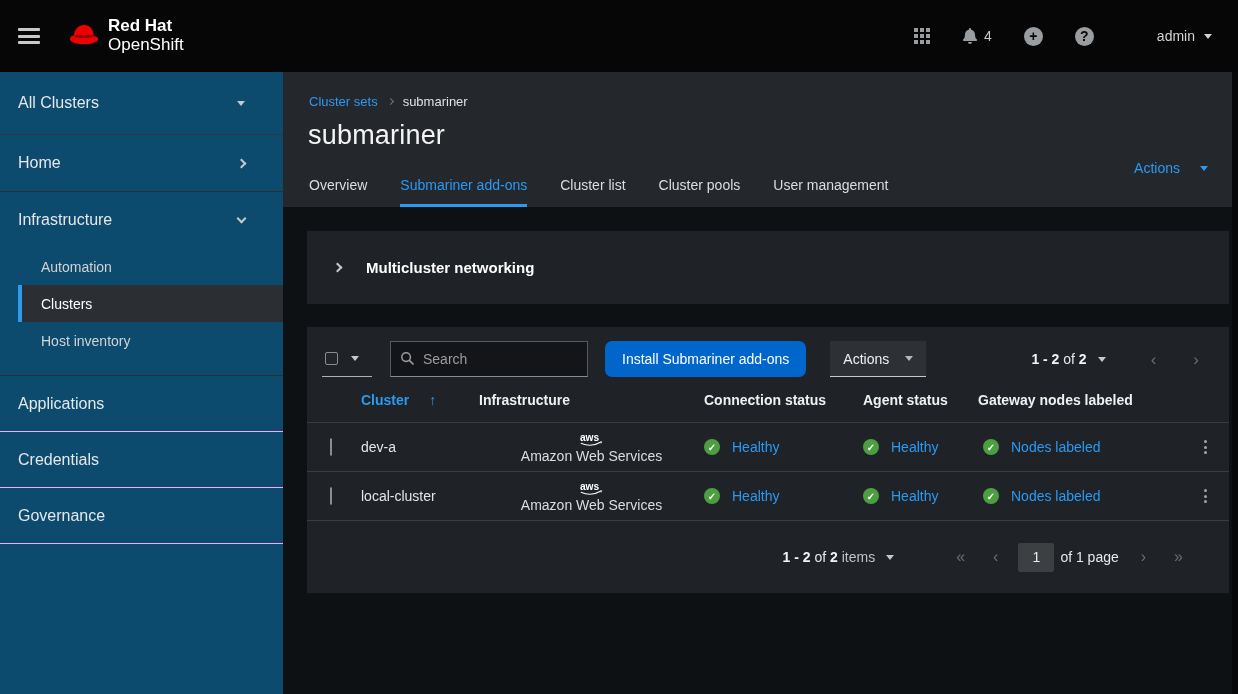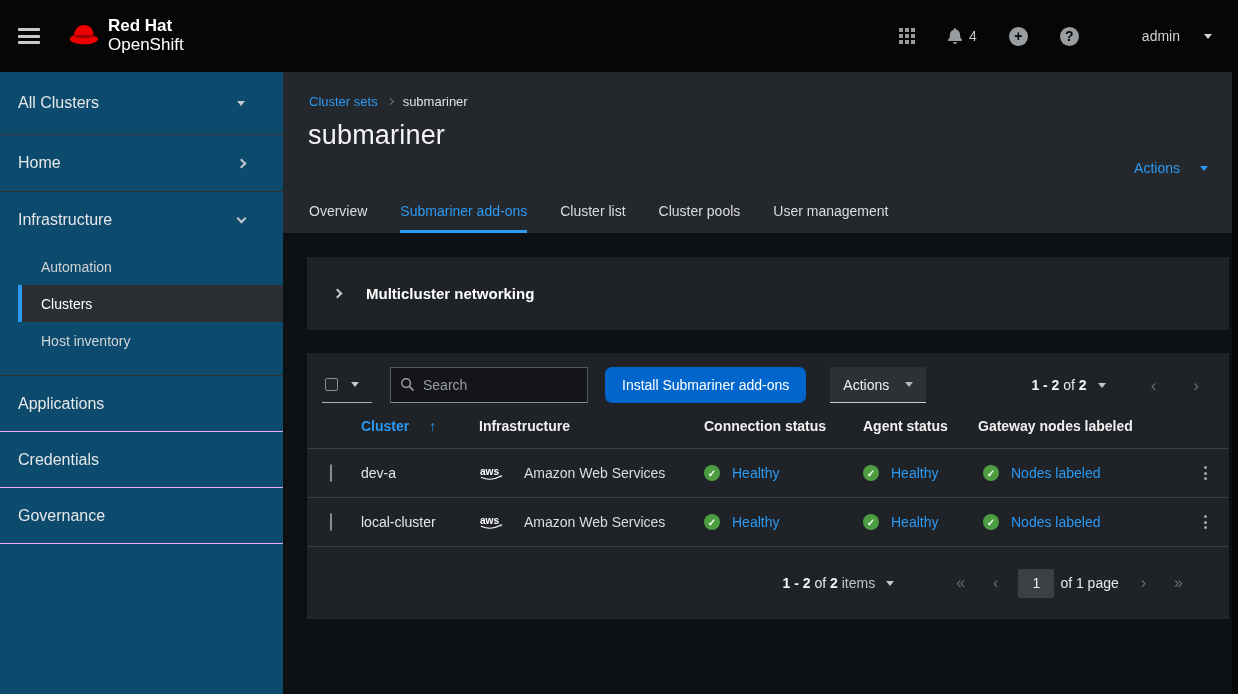--- a/index.html
+++ b/index.html
@@ -15,41 +15,41 @@
   .brand svg { margin-top:2px; }
   .brand-text { margin-left:6px; line-height:1.1; }
   .brand-l1 { font-size:17px; font-weight:700; color:#fff; }
   .brand-l2 { font-size:17px; font-weight:300; color:#fff; }
   .mast-right { margin-left:auto; margin-right:26px; display:flex; align-items:center; gap:32px; }
   .mi { color:#9a9da0; display:flex; align-items:center; gap:6px; cursor:pointer; }
   .grid-icon { display:grid; grid-template-columns:repeat(3,4px); grid-template-rows:repeat(3,4px); gap:2px; }
   .grid-icon i { background:#9a9da0; }
   .circle-glyph { width:19px; height:19px; border-radius:50%; background:#9a9da0; color:#060606; font-size:14px; font-weight:700; display:flex; align-items:center; justify-content:center; }
   .bell-count { font-size:14px; color:#c5c8cc; }
-  .user-menu { margin-left:31px; display:flex; align-items:center; gap:24px; color:#d2d2d2; font-size:14px; cursor:pointer; }
+  .user-menu { margin-left:31px; display:flex; align-items:center; gap:9px; color:#d2d2d2; font-size:14px; cursor:pointer; }
   .caret { display:inline-block; width:0; height:0; border-left:4.5px solid transparent; border-right:4.5px solid transparent; border-top:5.5px solid currentColor; }
 
   
   .sidebar { position:absolute; top:72px; left:0; width:283px; height:622px; background:#0c4a6e; }
   .side-row { display:flex; align-items:center; justify-content:space-between; padding:0 38px 0 18px; font-size:16px; color:#e6e7e9; font-weight:300; cursor:pointer; }
   .side-row.persp { height:63px; border-bottom:1px solid #33363b; font-weight:400; }
   .side-row.h57 { height:57px; border-bottom:1px solid #2b2e33; }
   .side-row.h56 { height:56px; }
   .side-row.bb { border-bottom:1px solid #f0abfc; }
   .chev { display:inline-block; width:7px; height:7px; border-right:2px solid #c5c8cc; border-bottom:2px solid #c5c8cc; }
   .chev.r { transform:rotate(-45deg); }
   .chev.d { transform:rotate(45deg); margin-top:-3px; }
   .chev.s { width:5px; height:5px; border-width:1.6px; border-color:#72767b; }
   .subnav { margin:0 0 16px 18px; }
   .sub-item { height:37px; display:flex; align-items:center; padding-left:23px; font-size:14px; color:#d2d3d5; cursor:pointer; }
   .sub-item.selected { background:#2b2e33; border-left:4px solid #2b9af3; padding-left:19px; color:#fff; }
 
   
   .main { position:absolute; top:72px; left:283px; width:955px; height:622px; }
-  .page-head { position:relative; width:100%; height:161px; background:#24272b; }
+  .page-head { position:relative; width:100%; height:135px; background:#24272b; }
   .breadcrumb { display:flex; align-items:center; gap:10px; padding:22px 0 0 26px; font-size:13px; }
   .bc-link { color:#2b9af3; cursor:pointer; }
   .bc-cur { color:#e0e1e2; }
   .page-title { margin:11px 0 0 25px; font-size:27px; font-weight:400; color:#f4f4f4; letter-spacing:0.2px; }
   .page-actions { position:absolute; right:30px; top:88px; display:flex; align-items:center; gap:20px; color:#2b9af3; font-size:14px; cursor:pointer; }
   .tabs { position:absolute; left:26px; bottom:0; display:flex; }
   .tab { margin-right:33px; padding-bottom:11px; font-size:14px; color:#dcdddf; border-bottom:3px solid transparent; cursor:pointer; }
   .tab.active { color:#2b9af3; border-bottom-color:#2b9af3; }
 
   .content { padding:24px 0 0 24px; }
@@ -79,21 +79,21 @@
   .pag-top .pnav + .pnav { margin-left:37px; }
   .pag-top { margin-right:14px; }
 
   
   .thead, .trow { display:grid; grid-template-columns:54px 118px 225px 159px 115px 1fr 50px; align-items:center; }
   .thead { height:44px; font-weight:700; font-size:14px; color:#f0f0f0; }
   .thead .sortable { color:#2b9af3; cursor:pointer; display:flex; align-items:center; }
   .sort-arrow::before { content:"\2191"; color:#2b9af3; font-weight:700; margin-left:20px; font-size:14px; }
   .trow { height:49px; border-top:1px solid #3a3e43; font-size:14px; color:#e4e5e6; }
   .trow .cbx { margin-left:23px; }
-  .cell-infra { display:flex; align-items:center; gap:19px; color:#dcdde0; }
+  .cell-infra { display:flex; align-items:center; gap:0; color:#dcdde0;flex-direction:column; }
   .status { display:flex; align-items:center; gap:12px; color:#2b9af3; cursor:pointer; }
   .okc { width:16px; height:16px; border-radius:50%; background:#4d9e41; flex:0 0 16px; display:flex; align-items:center; justify-content:center; }
   .okc::before { content:"\2713"; color:#fff; font-size:10px; font-weight:700; }
   .kebab { width:20px; margin-left:16px; display:flex; flex-direction:column; align-items:center; gap:2.5px; padding:6px 0; cursor:pointer; }
   .kebab i { width:3px; height:3px; border-radius:50%; background:#a2a5a8; }
 
   
   .tfoot { height:73px; border-top:1px solid #3a3e43; display:flex; align-items:center; justify-content:flex-end; padding-right:32px; font-size:14px; }
   .tfoot .muted { color:#c0c3c6; }
   .fnav { display:flex; align-items:center; margin-left:48px; gap:0; }

